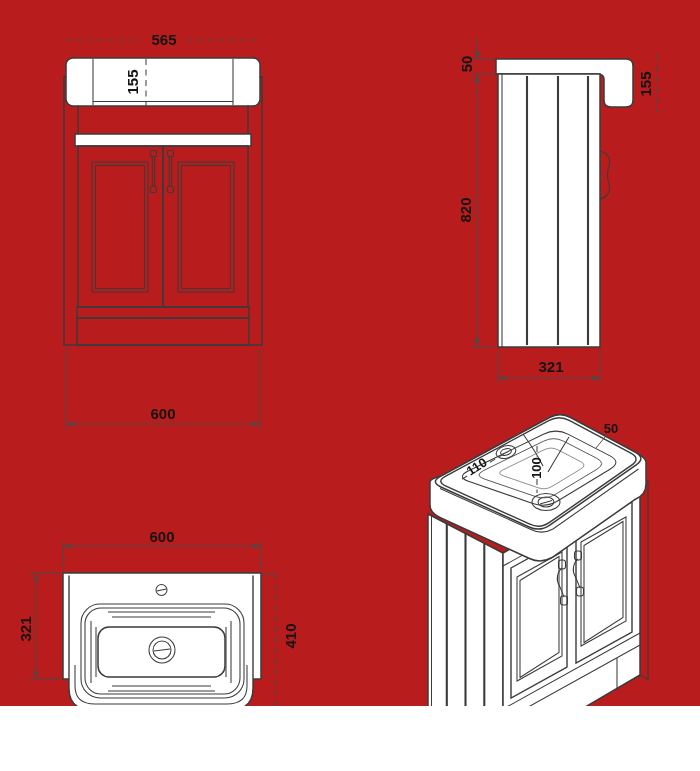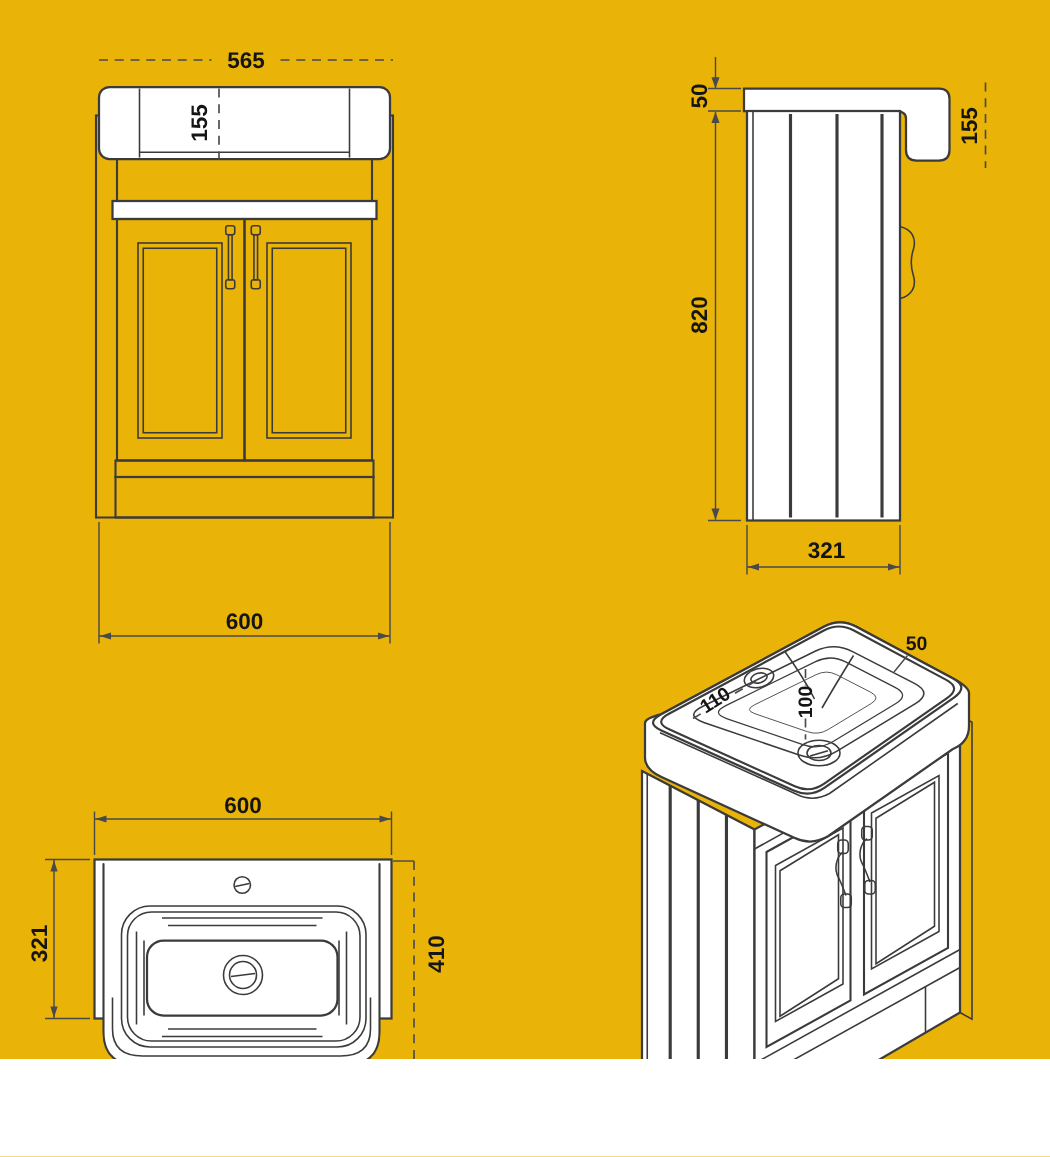--- a/index.html
+++ b/index.html
@@ -1,16 +1,16 @@
 <!DOCTYPE html>
 <html><head>
 <meta charset="utf-8">
 <style>
   html,body{margin:0;padding:0;background:#ffffff;}
-  .stage{position:relative;width:700px;height:706px;background:#eab308;overflow:hidden;
+  .stage{position:relative;width:700px;height:706px;background:#b91c1c;overflow:hidden;
          font-family:"Liberation Sans",sans-serif;}
   svg{display:block}
   .ln    {stroke:#3b3b3b;stroke-width:1.4;fill:none;stroke-linecap:round}
   .lnf   {stroke:#3b3b3b;stroke-width:1.5;fill:#ffffff}
   .lnt   {stroke:#3b3b3b;stroke-width:1.05;fill:none}
   .groove{stroke:#3b3b3b;stroke-width:2.1;fill:none}
   .dim   {stroke:#4a4a4a;stroke-width:0.95;fill:none}
   .dimd  {stroke:#4a4a4a;stroke-width:1.1;fill:none;stroke-dasharray:6 4.5}
   .arr   {fill:#4a4a4a;stroke:none}
   .dimtxt{font-family:"Liberation Sans",sans-serif;font-size:15px;font-weight:bold;fill:#151515;text-anchor:middle}

